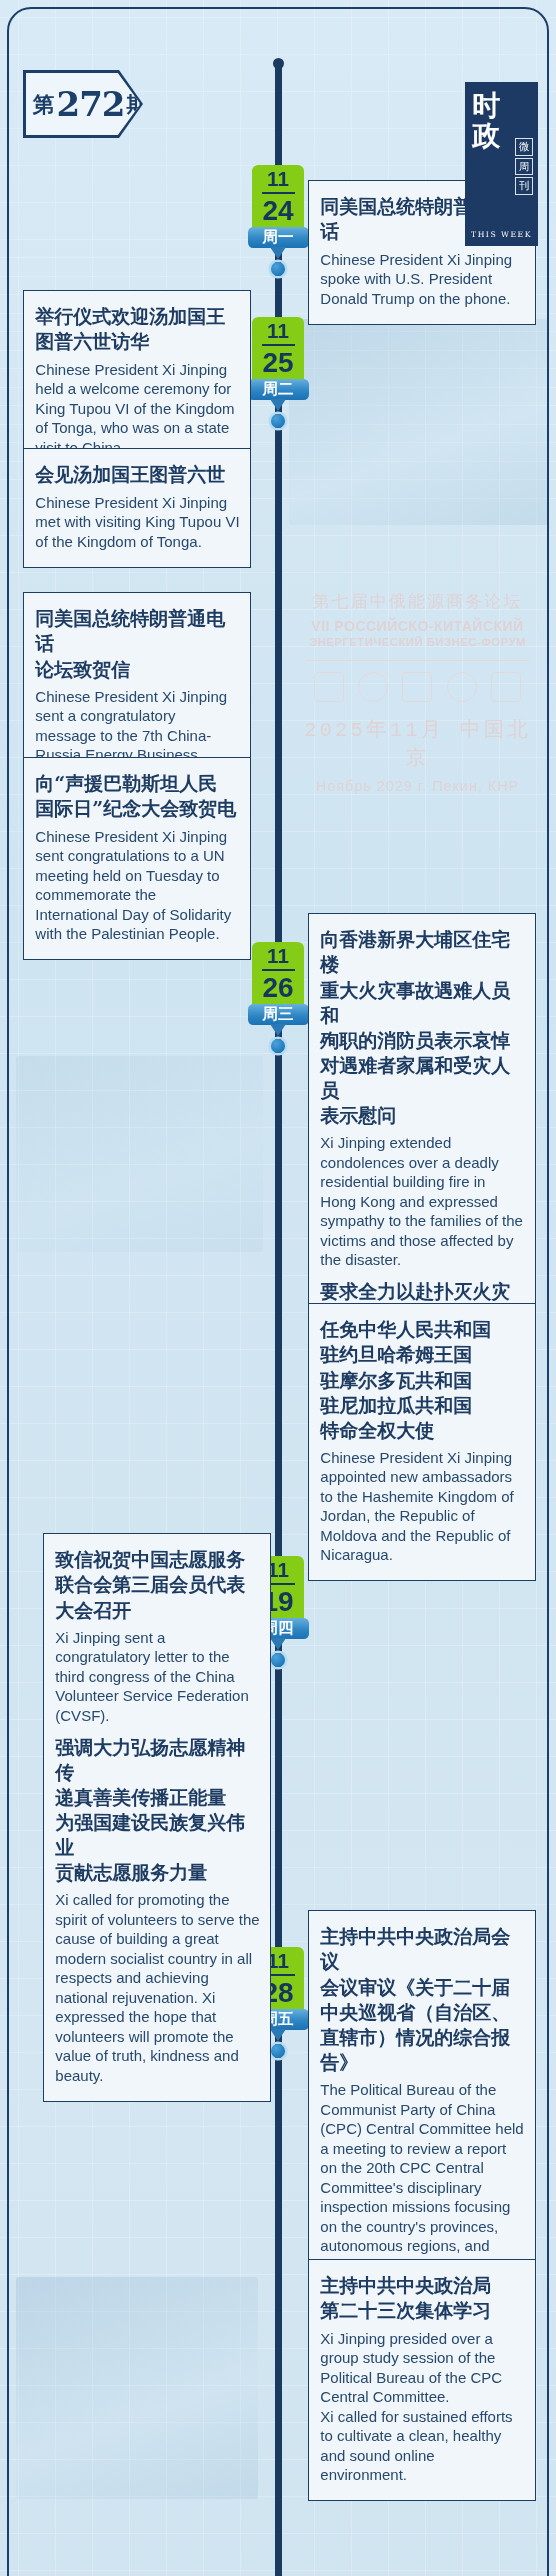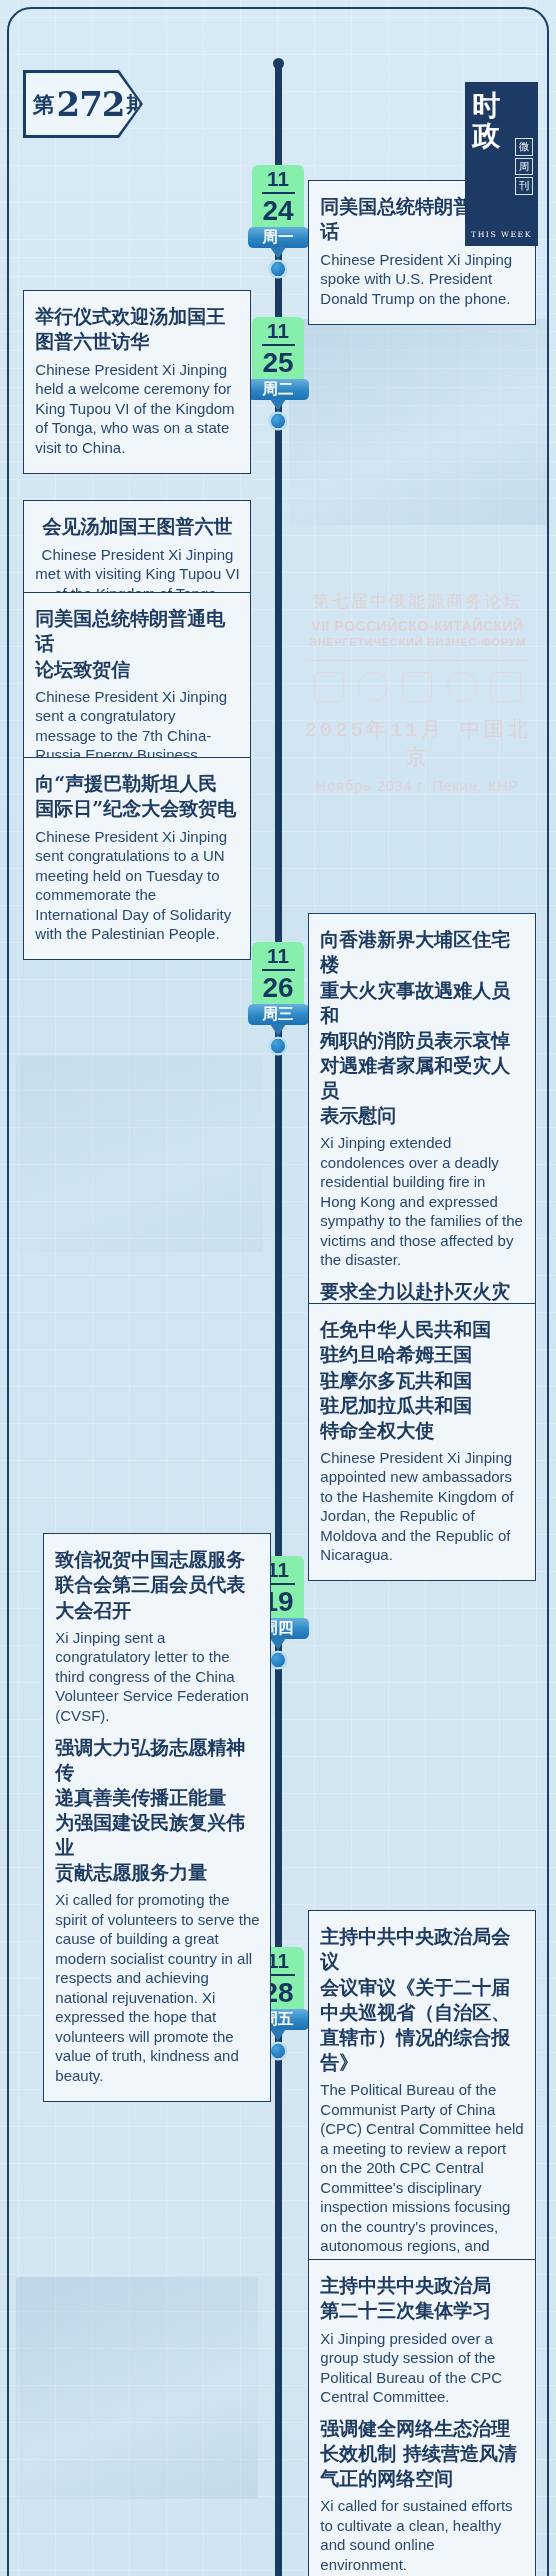--- a/index.html
+++ b/index.html
@@ -38,21 +38,21 @@
   .maglogo .big{font-family:"DejaVu Serif", serif;font-weight:bold;font-size:28px;line-height:1.05;align-self:flex-start;padding-left:3.1px;}
   .maglogo .side{position:absolute;right:5.2px;top:56px;display:flex;flex-direction:column;gap:2.1px;}
   .maglogo .side span{display:block;width:15.5px;height:15.5px;border:0.5px solid rgba(255,255,255,.85);
     font-size:10.3px;line-height:15.5px;text-align:center;font-family:"DejaVu Serif", serif;}
   .maglogo .tag{font-family:"DejaVu Serif", serif;font-size:7.7px;letter-spacing:1.5px;white-space:nowrap;}
   
   .tl-line{position:absolute;left:275px;top:61px;width:7.2px;height:2537px;background:#1a3a5f;z-index:1;}
   .tl-cap{position:absolute;left:273px;top:58px;width:11.3px;height:11.3px;border-radius:50%;background:#1a3a5f;z-index:1;}
   
   .node{position:absolute;left:247px;width:62px;z-index:3;display:flex;flex-direction:column;align-items:center;}
-  .datebox{width:52px;background:#86efac;border-radius:6.2px 6.2px 0 0;padding:4.1px 0 3.1px 0;
+  .datebox{width:52px;background:#84cc16;border-radius:6.2px 6.2px 0 0;padding:4.1px 0 3.1px 0;
     display:flex;flex-direction:column;align-items:center;color:#16375d;}
   .datebox .m{font-size:20.6px;font-weight:bold;line-height:1;}
   .datebox .bar{width:33px;height:2.1px;background:#16375d;margin:2.6px 0;}
   .datebox .d{font-size:28px;font-weight:bold;line-height:1;}
   .daytab{width:61px;height:20.6px;border-radius:5.2px;margin-top:-1px;
     background:linear-gradient(180deg,#66b0de 0%,#2e86c4 55%,#1b71b3 100%);
     color:#fff;font-size:15.5px;font-weight:bold;text-align:center;line-height:20.6px;}
   .tri{width:0;height:0;border-left:8.8px solid transparent;border-right:8.8px solid transparent;
     border-top:12.4px solid #2a79b5;margin-top:-0.5px;}
   .dot{width:13.4px;height:13.4px;border-radius:50%;margin-top:3.1px;
@@ -98,21 +98,21 @@
   <div class="l3">ЭНЕРГЕТИЧЕСКИЙ БИЗНЕС-ФОРУМ</div>
   <div class="rule"></div>
   <div class="icons">
     <i></i>
     <i class="round"></i>
     <i></i>
     <i class="round"></i>
     <i></i>
   </div>
   <div class="l4">2025年11月 中国北京</div>
-  <div class="l5">Ноябрь 2034 г. Пекин, КНР</div>
+  <div class="l5">Ноябрь 2029 г. Пекин, КНР</div>
 </div>
 
 <div class="frame"></div>
 
 <div class="issue">
   <div class="shell"></div>
   <div class="inner">
     <span class="zh">第</span>
     <span class="num">272</span>
     <span class="zh">期</span>
@@ -194,21 +194,21 @@
   <h2 class="cn">同美国总统特朗普通电话</h2>
   <p class="en">Chinese President Xi Jinping spoke with U.S. President Donald Trump on the phone.</p>
 </div>
 
 <div class="card left" style="top:290px;min-height:179px;">
   <h2 class="cn">举行仪式欢迎汤加国王
 图普六世访华</h2>
   <p class="en">Chinese President Xi Jinping held a welcome ceremony for King Tupou VI of the Kingdom of Tonga, who was on a state visit to China.</p>
 </div>
 
-<div class="card left" style="top:500px;text-align:center;">
+<div class="card left" style="top:448px;">
   <h2 class="cn">会见汤加国王图普六世</h2>
   <p class="en">Chinese President Xi Jinping met with visiting King Tupou VI of the Kingdom of Tonga.</p>
 </div>
 
 <div class="card left" style="top:592px;">
   <h2 class="cn">同美国总统特朗普通电话
 论坛致贺信</h2>
   <p class="en">Chinese President Xi Jinping sent a congratulatory message to the 7th China-Russia Energy Business Forum held in Beijing.</p>
 </div>
 
@@ -257,18 +257,15 @@
 会议审议《关于二十届
 中央巡视省（自治区、
 直辖市）情况的综合报告》</h2>
   <p class="en">The Political Bureau of the Communist Party of China (CPC) Central Committee held a meeting to review a report on the 20th CPC Central Committee's disciplinary inspection missions focusing on the country's provinces, autonomous regions, and municipalities directly under the central government. Xi Jinping chaired the meeting.</p>
 </div>
 
 <div class="card right" style="top:2259px;">
   <h2 class="cn">主持中共中央政治局
 第二十三次集体学习</h2>
   <p class="en">Xi Jinping presided over a group study session of the Political Bureau of the CPC Central Committee.</p>
-  <h2 class="cn sub">强调健全网络生态治理
-长效机制 持续营造风清
-气正的网络空间</h2>
   <p class="en">Xi called for sustained efforts to cultivate a clean, healthy and sound online environment.</p>
 </div>
 
 
 </body></html>

